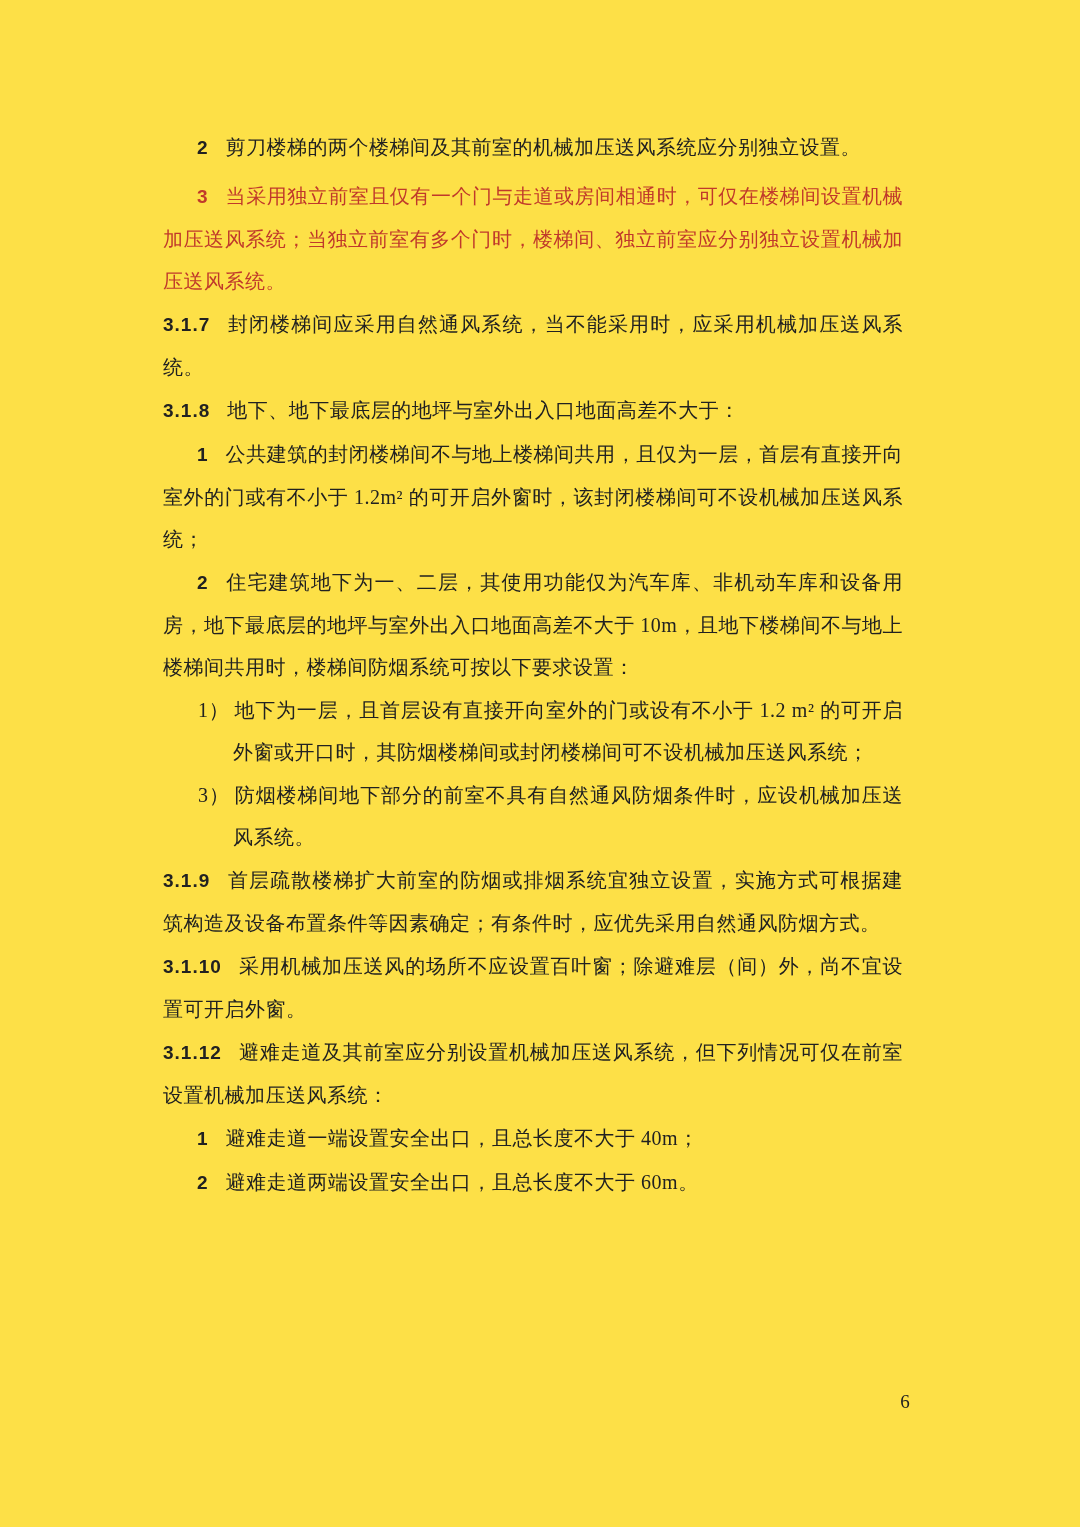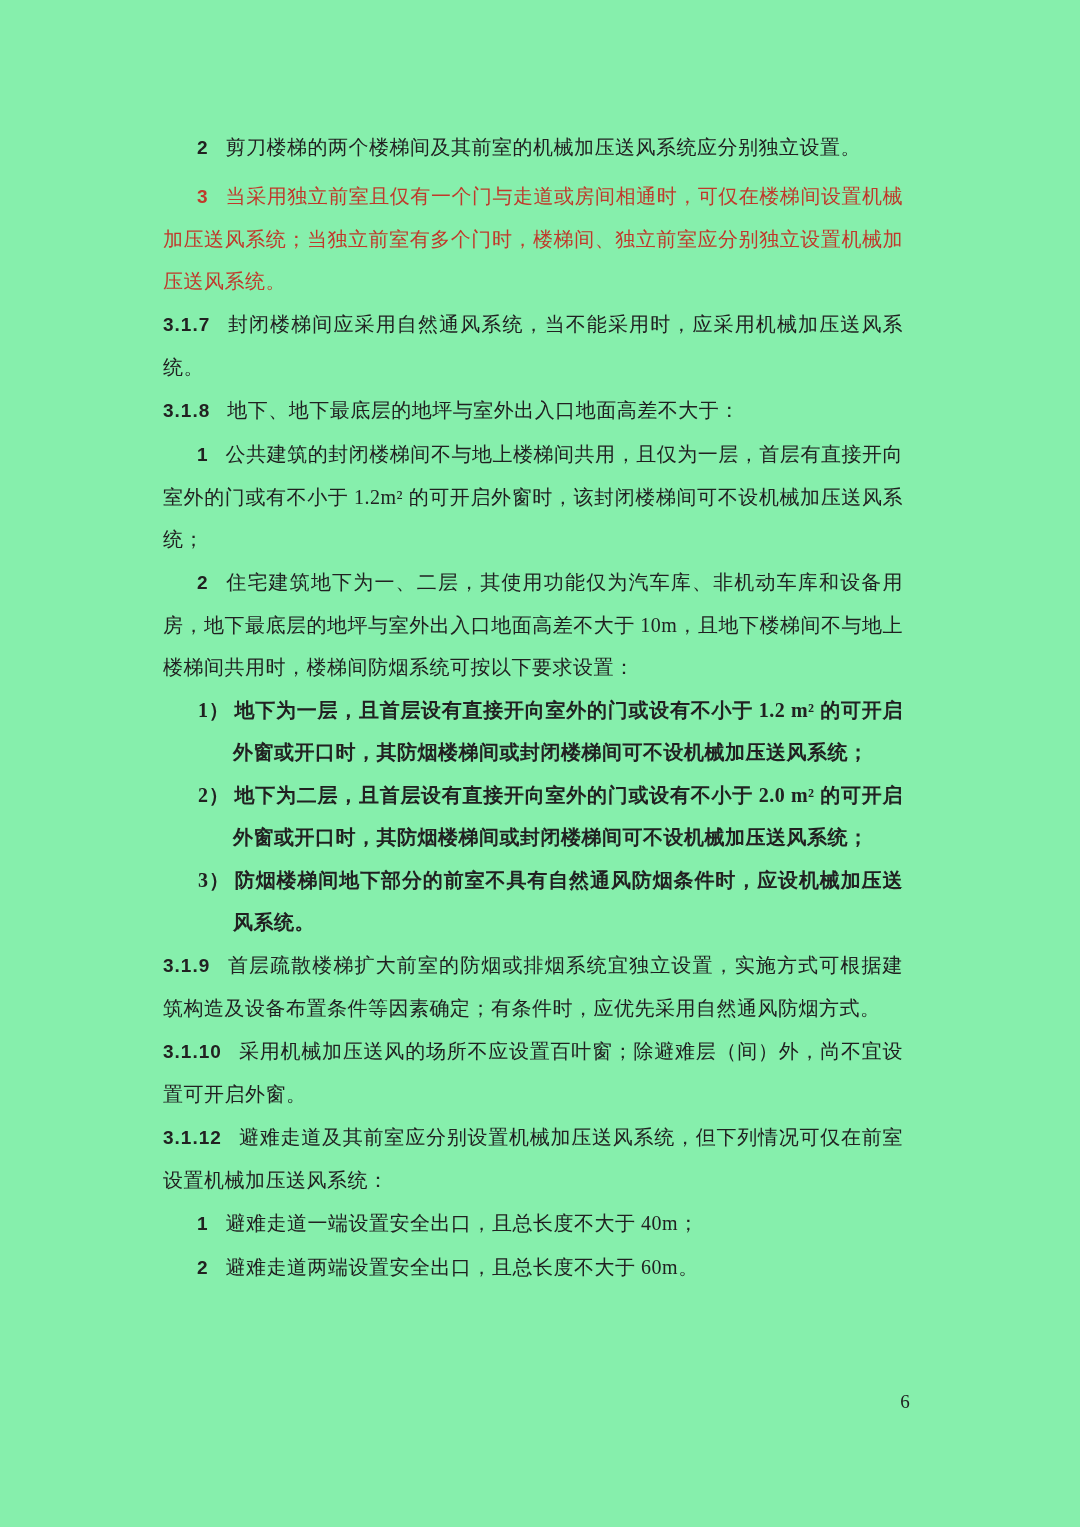--- a/index.html
+++ b/index.html
@@ -9,41 +9,41 @@
     background: #ffffff;
     position: relative;
     font-family: "Liberation Serif", "DejaVu Serif", serif;
     color: #212121;
     overflow: hidden;
   }
   .page {
     position: absolute;
     left: 0; top: 0;
     width: 1080px; height: 1527px;
-    background: #86efac;
+    background: #fde047;
   }
   .content {
     position: absolute;
     left: 163px;
     top: 126px;
     width: 740px;
   }
   p.para {
     margin: 0 0 1px 0;
     font-size: 20px;
     line-height: 42px;
     text-align: justify;
     letter-spacing: 0.5px;
   }
   
   p.p-item { text-indent: 34px; }
   
   p.p-section { text-indent: 0; }
   
-  p.p-sub { padding-left: 70px; text-indent: -35px; font-weight: bold; }
+  p.p-sub { padding-left: 70px; text-indent: -35px; }
   .num {
     font-family: "Liberation Sans", "DejaVu Sans", sans-serif;
     font-weight: 700;
     font-size: 19px;
     margin-right: 17px;
     letter-spacing: 1px;
   }
   .sub-num {
     margin-right: 5px;
   }
@@ -72,21 +72,20 @@
     <p class="para p-section"><span class="num">3.1.7</span><span>封闭楼梯间应采用自然通风系统，当不能采用时，应采用机械加压送风系统。</span></p>
 
     <p class="para p-section"><span class="num">3.1.8</span><span>地下、地下最底层的地坪与室外出入口地面高差不大于：</span></p>
 
     <p class="para p-item"><span class="num">1</span><span>公共建筑的封闭楼梯间不与地上楼梯间共用，且仅为一层，首层有直接开向室外的门或有不小于 1.2m² 的可开启外窗时，该封闭楼梯间可不设机械加压送风系统；</span></p>
 
     <p class="para p-item"><span class="num">2</span><span>住宅建筑地下为一、二层，其使用功能仅为汽车库、非机动车库和设备用房，地下最底层的地坪与室外出入口地面高差不大于 10m，且地下楼梯间不与地上楼梯间共用时，楼梯间防烟系统可按以下要求设置：</span></p>
 
     <p class="para p-sub"><span class="sub-num">1）</span><span>地下为一层，且首层设有直接开向室外的门或设有不小于 1.2 m² 的可开启外窗或开口时，其防烟楼梯间或封闭楼梯间可不设机械加压送风系统；</span></p>
 
-    <p class="para p-sub"><span class="sub-num">2）</span><span>地下为二层，且首层设有直接开向室外的门或设有不小于 2.0 m² 的可开启外窗或开口时，其防烟楼梯间或封闭楼梯间可不设机械加压送风系统；</span></p>
 
     <p class="para p-sub"><span class="sub-num">3）</span><span>防烟楼梯间地下部分的前室不具有自然通风防烟条件时，应设机械加压送风系统。</span></p>
 
 
     <p class="para p-section"><span class="num">3.1.9</span><span>首层疏散楼梯扩大前室的防烟或排烟系统宜独立设置，实施方式可根据建筑构造及设备布置条件等因素确定；有条件时，应优先采用自然通风防烟方式。</span></p>
 
     <p class="para p-section"><span class="num">3.1.10</span><span>采用机械加压送风的场所不应设置百叶窗；除避难层（间）外，尚不宜设置可开启外窗。</span></p>
 
 
     <p class="para p-section"><span class="num">3.1.12</span><span>避难走道及其前室应分别设置机械加压送风系统，但下列情况可仅在前室设置机械加压送风系统：</span></p>

